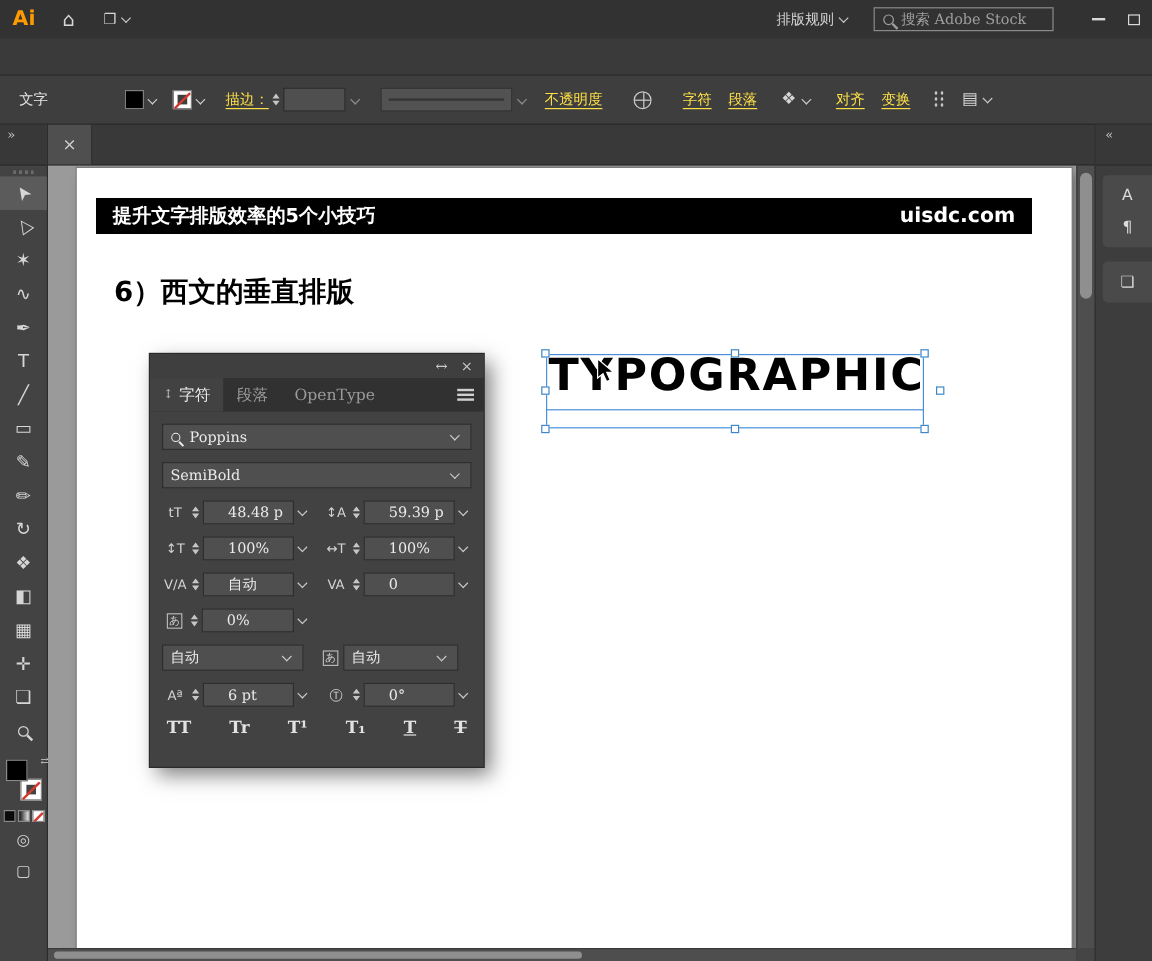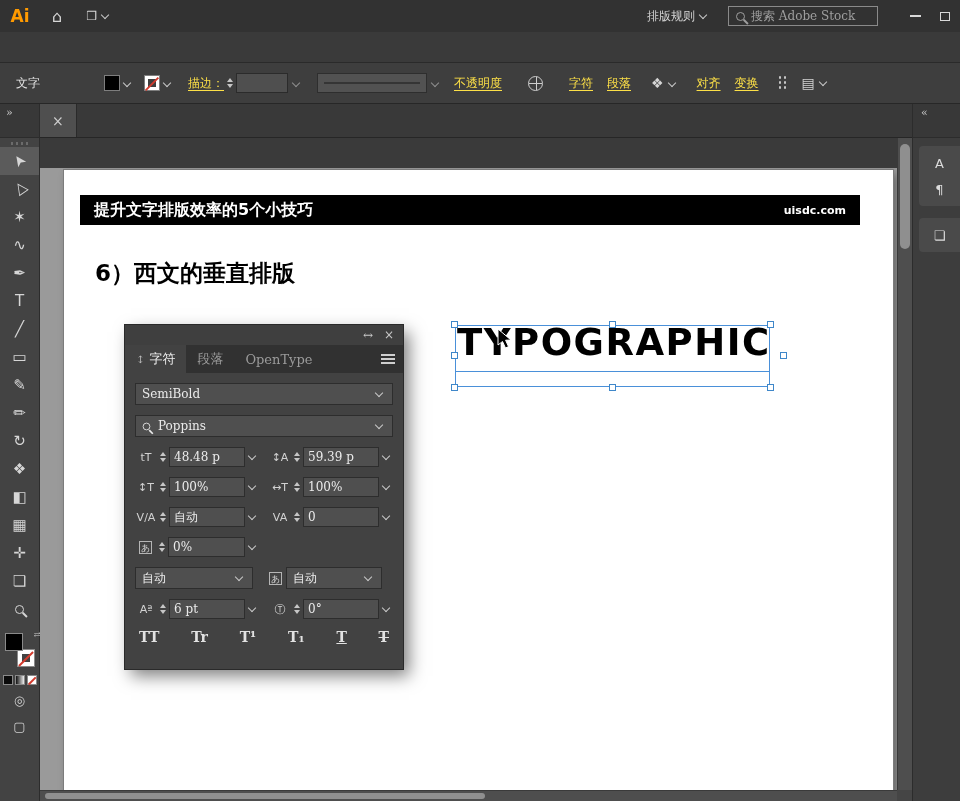--- a/index.html
+++ b/index.html
@@ -97,27 +97,27 @@
 
   
   .tabbar{ position:absolute; left:40px; right:48px; top:104px; height:34px; background:#393939;
            border-bottom:1px solid #262626; display:flex; }
   .doc-tab{ background:#4f4f4f; padding:0 12px; display:flex; align-items:center; gap:12px;
             color:#dedede; border-right:1px solid #2a2a2a; }
   .tab-close{ font-size:14px; color:#cfcfcf; }
 
   
   .canvas{ position:absolute; left:40px; top:138px; right:63px; bottom:11px; background:#9a9a9a;
-           overflow:hidden;margin-top:30px; }
+           overflow:hidden; }
   .artboard{ position:absolute; left:24px; top:2px; width:829px; height:700px; background:#fff;
              box-shadow:0 0 0 1px #7c7c7c, 4px 4px 9px rgba(0,0,0,.35); }
   .banner{ position:absolute; left:16px; top:25px; width:780px; height:30px; background:#000;
            display:flex; align-items:center; justify-content:space-between; padding:0 14px; }
   .banner-title{ color:#fff; font-weight:bold; font-size:16px; }
-  .banner-site{ color:#fff; font-weight:bold; font-size:11px; }
+  .banner-site{ color:#fff; font-weight:bold; font-size:17px; }
   .heading{ position:absolute; left:31px; top:88px; font-weight:bold; font-size:23px; color:#000; }
 
   
   .selection{ position:absolute; left:391px; top:155px; width:315px; height:62px; }
   .sel-box{ position:absolute; inset:0; border:1px solid #4a90d9; }
   .sel-line{ position:absolute; left:0; right:0; top:46px; border-top:1px solid #4a90d9; }
   .sample-text{ position:absolute; left:2px; top:-4px; font-weight:bold; font-size:37px;
                 letter-spacing:1.5px; color:#000; white-space:nowrap; }
   .h{ position:absolute; width:7px; height:7px; background:#fff; border:1px solid #3f87c9; }
   .h.tl{ left:-4px; top:-4px; } .h.tm{ left:calc(50% - 4px); top:-4px; } .h.tr{ right:-4px; top:-4px; }
@@ -143,21 +143,21 @@
        flex:1; padding:0 6px; gap:7px; color:#ebebeb; }
   .dd .chevbox{ margin-left:auto; }
   .chevbox{ width:14px; display:flex; justify-content:center; }
   .grp{ display:flex; align-items:center; width:124px; }
   .grp.right{ margin-left:auto; }
   .ico{ width:22px; text-align:center; color:#d2d2d2; font-size:11px; flex:none;
         font-family:"DejaVu Sans",sans-serif; }
   .ico.boxed{ width:13px; height:13px; line-height:12px; border:1px solid #b5b5b5; font-size:9px;
               margin:0 4px; padding:0; }
   .field{ flex:1; height:20px; background:#4f4f4f; border:1px solid #2d2d2d; color:#ebebeb;
-          display:flex; align-items:center; padding:0 4px; overflow:hidden; white-space:nowrap; }
+          display:flex; align-items:center; padding:0 20px; overflow:hidden; white-space:nowrap; }
   .tbtns{ display:flex; justify-content:space-between; padding:0 4px; margin-bottom:12px; }
   .tb{ font-weight:bold; font-size:14px; color:#e2e2e2; }
   .tb.ul{ text-decoration:underline; } .tb.strike{ text-decoration:line-through; }
 
   
   .rightbar{ position:absolute; right:0; top:104px; width:48px; bottom:0; background:#3d3d3d;
              border-left:1px solid #2c2c2c; }
   .rb-head{ height:34px; border-bottom:1px solid #2c2c2c; color:#c6c6c6; font-size:11px;
             padding:2px 0 0 8px; background:#383838; }
   .rb-group{ margin:8px 0 12px 6px; background:#4a4a4a; border-radius:4px 0 0 4px; padding:4px 0; }
@@ -385,31 +385,31 @@
           </div>
           <div class="cp-menu">
             <span class="hamb"></span>
           </div>
         </div>
 
         <div class="cp-body">
 
           <div class="cp-row">
             <div class="dd">
-              <span>SemiBold</span>
-              <span class="chevbox">
-                  <span class="chev"></span>
-                </span>
-            </div>
-          </div>
-
-          <div class="cp-row">
-            <div class="dd">
               <span class="mag" style="transform:scale(.85)"></span>
               <span>Poppins</span>
+              <span class="chevbox">
+                  <span class="chev"></span>
+                </span>
+            </div>
+          </div>
+
+          <div class="cp-row">
+            <div class="dd">
+              <span>SemiBold</span>
               <span class="chevbox">
                   <span class="chev"></span>
                 </span>
             </div>
           </div>
 
           <div class="cp-row">
             <div class="grp">
               <span class="ico">tT</span>
               <span class="stepper">

